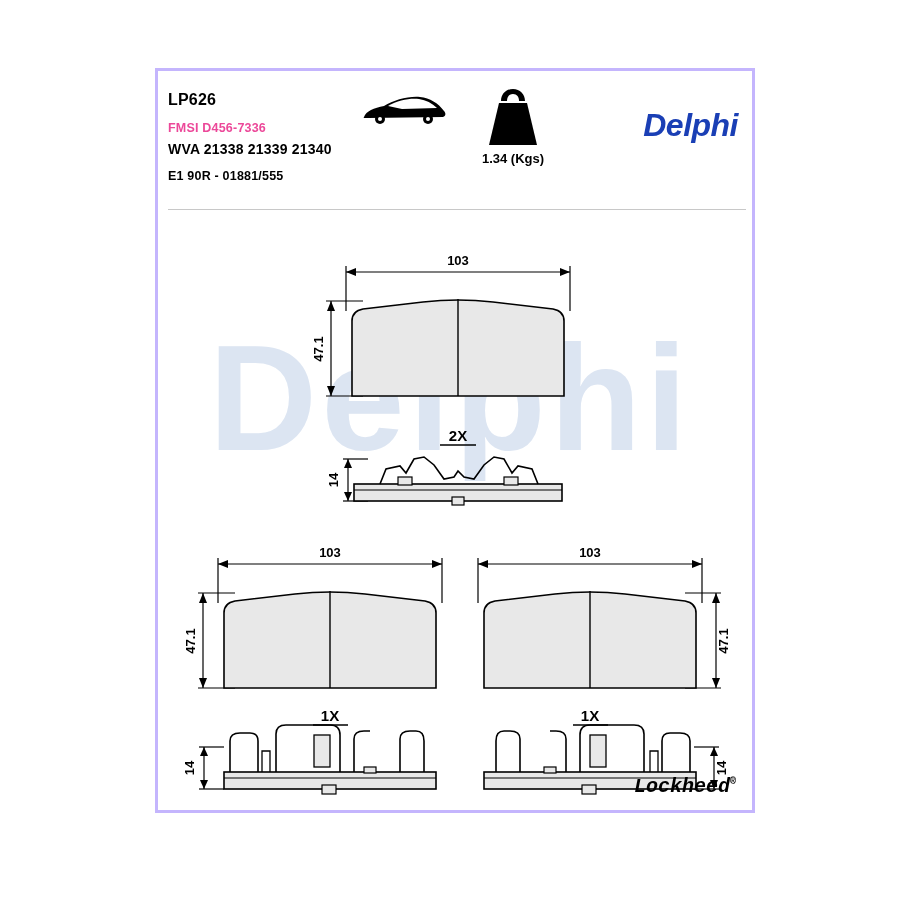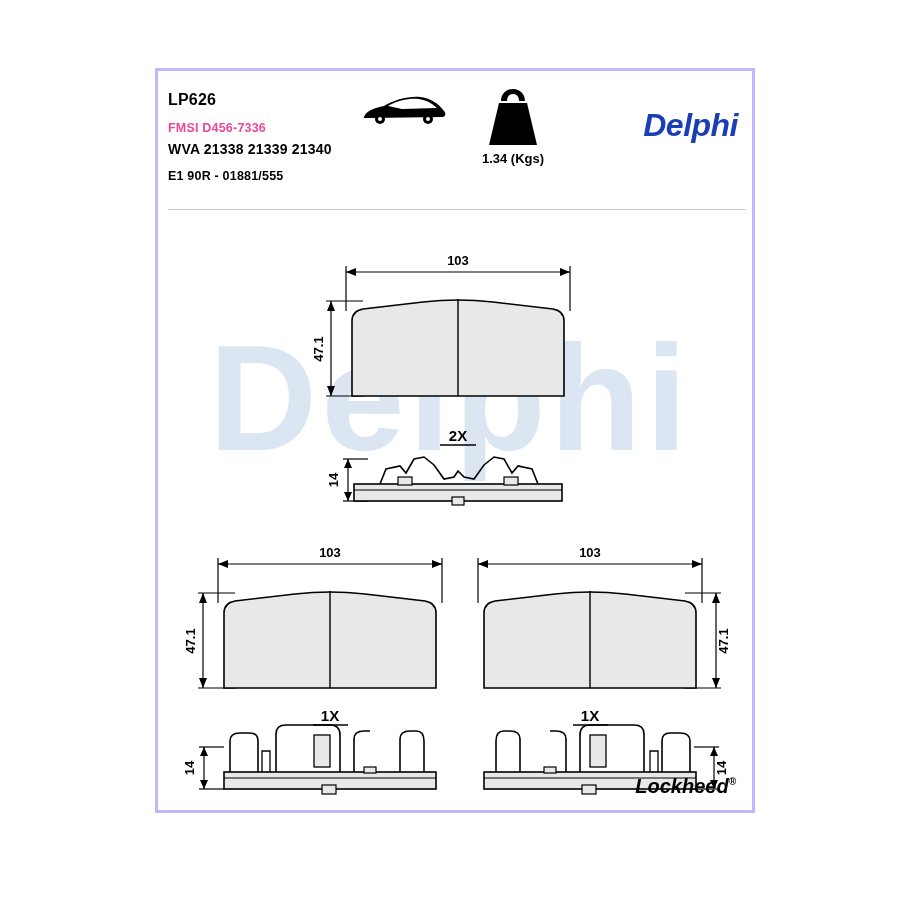--- a/index.html
+++ b/index.html
@@ -146,21 +146,21 @@
   }
 
   .lockheed {
     position: absolute;
     right: 16px;
     bottom: 12px;
     font-size: 20px;
     font-weight: bold;
     font-style: italic;
     color: #000;
-    font-family: Liberation Sans, sans-serif;
+    font-family: Liberation Mono, monospace;
   }
   .lockheed sup {
     font-size: 10px;
     vertical-align: super;
   }
 
   text {
     font-family: "Liberation Sans", sans-serif;
   }
 </style>

